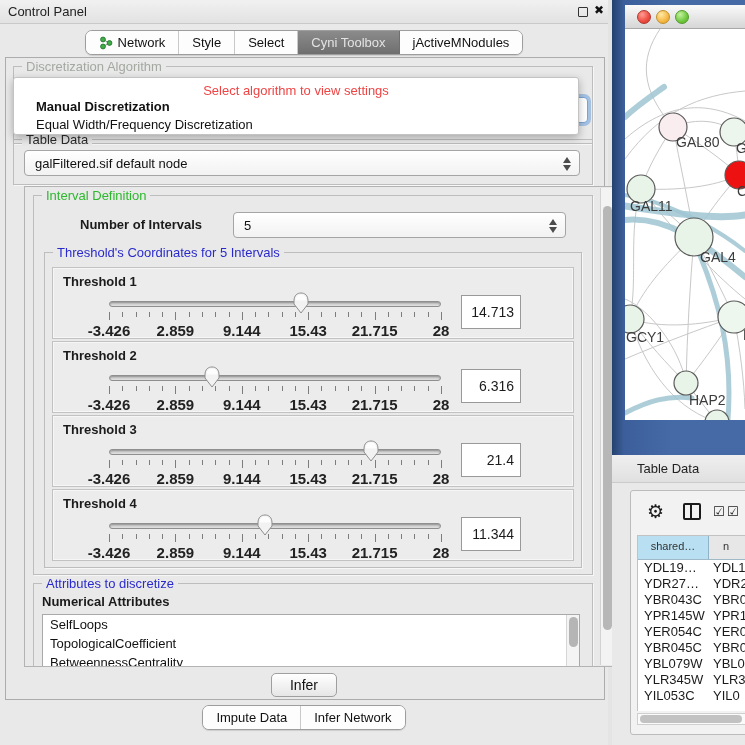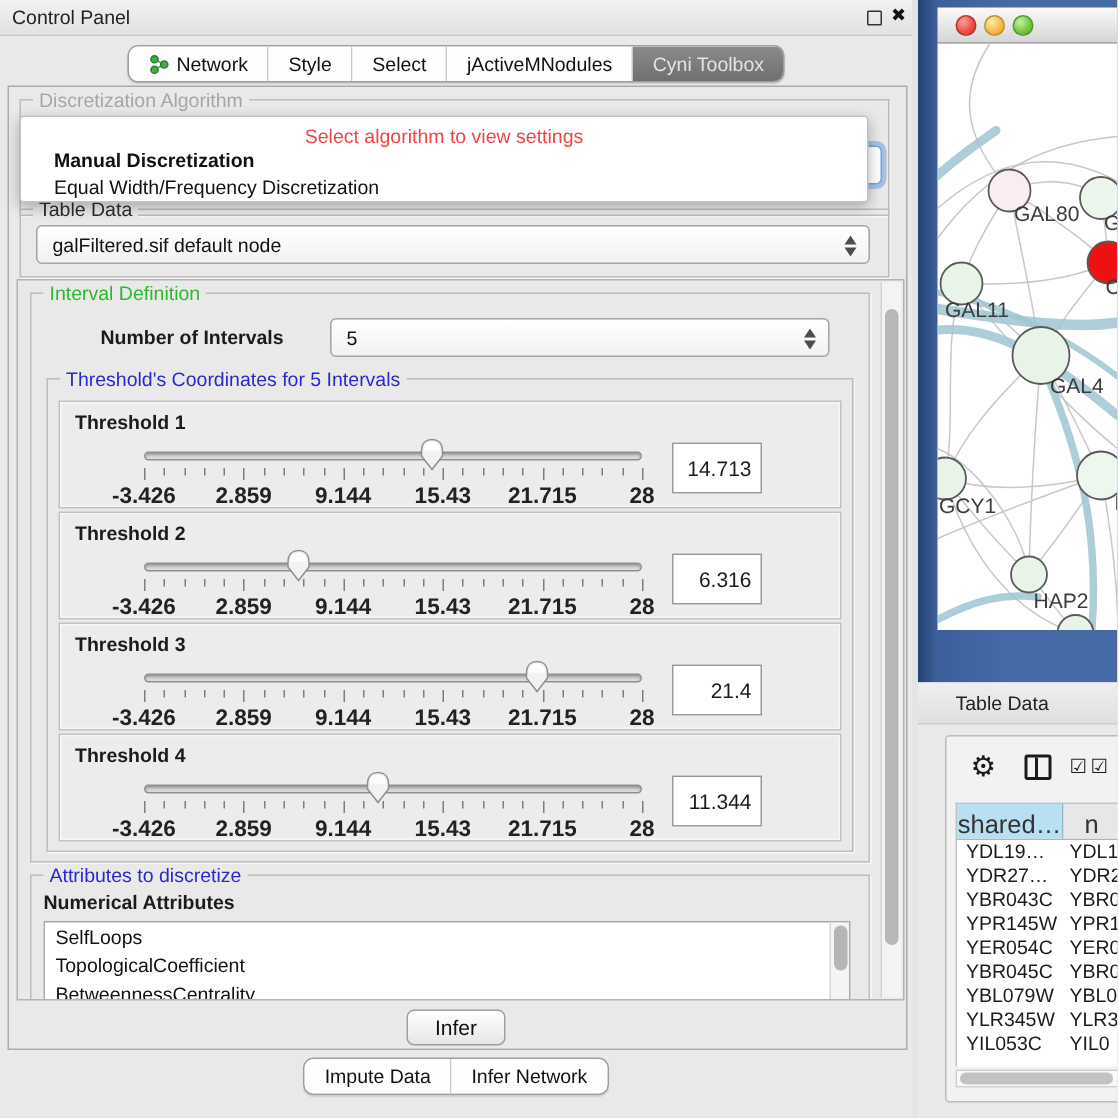--- a/index.html
+++ b/index.html
@@ -53,21 +53,21 @@
 
   .combo { position:absolute; background:linear-gradient(#ffffff,#f2f2f2); border:1px solid #a5a5a5; border-radius:4px;
            height:26px; font-size:13px; color:#111; }
   .combo .cv { position:absolute; left:10px; top:5px; }
   .spinner { position:absolute; right:7px; top:5px; width:9px; height:16px; }
   .spinner:before { content:""; position:absolute; left:0; top:1px; border-left:4.5px solid transparent;
                     border-right:4.5px solid transparent; border-bottom:6px solid #4c4c4c; }
   .spinner:after  { content:""; position:absolute; left:0; bottom:1px; border-left:4.5px solid transparent;
                     border-right:4.5px solid transparent; border-top:6px solid #4c4c4c; }
 
-  #scroll-panel { position:absolute; left:5px; top:128px; width:592px; height:481px;
+  #scroll-panel { position:absolute; left:18px; top:128px; width:592px; height:481px;
                   border:1px solid #b3b3b3; background:#e9e9e9; overflow:hidden; }
 
   #interval-group { left:8px; top:8px; width:560px; height:380px; }
   #noi-label { position:absolute; left:46px; top:21px; font-weight:bold; font-size:13px; }
   #intervals-combo { left:199px; top:16px; width:333px; }
   #thresholds-group { left:10px; top:56px; width:538px; height:316px; }
 
   .th-panel { position:absolute; left:7px; width:522px; height:72px; background:#ececec;
               border:1px solid #c2c2c2; box-shadow:inset 0 0 0 1px #f6f6f6; }
   .th-label { position:absolute; left:10px; top:6px; font-weight:bold; font-size:13px; }
@@ -118,21 +118,21 @@
   #tp-inner { position:absolute; left:18px; top:35px; width:120px; height:245px; background:#f2f2f2;
               border:1px solid #bcbcbc; border-radius:3px; overflow:hidden; }
   #tp-toolbar { position:absolute; left:0; top:0; width:100%; height:44px; }
   #gear-ic  { position:absolute; left:16px; top:9px; font-family:"DejaVu Sans",sans-serif; font-size:19px; color:#1a1a1a; }
   #split-ic { position:absolute; left:52px; top:12px; width:18px; height:17px; border:2px solid #1a1a1a; border-radius:2px; }
   #split-ic:before { content:""; position:absolute; left:5px; top:0; width:2px; height:13px; background:#1a1a1a; }
   .cb-ic { position:absolute; top:13px; font-family:"DejaVu Sans",sans-serif; font-size:13px; color:#1a1a1a; }
   #cb1 { left:82px; } #cb2 { left:96px; }
   #tp-table { position:absolute; left:6px; top:44px; width:114px; height:176px; background:#fff; border:1px solid #c2c2c2; border-bottom:none; }
   .tp-hrow { display:flex; height:24px; border-bottom:1px solid #9fb9c6; }
-  .tp-hcell { font-size:17px; color:#333; padding-top:4px; text-align:center; overflow:hidden; white-space:nowrap; }
+  .tp-hcell { font-size:11px; color:#333; padding-top:4px; text-align:center; overflow:hidden; white-space:nowrap; }
   .tp-hcell.c1 { width:71px; background:#b9e0f2; border-right:1px solid #8fb4c8; }
   .tp-hcell.c2 { flex:1; background:#e7e7e7; text-align:left; padding-left:14px; }
   .tp-row { display:flex; height:16px; font-size:13px; white-space:nowrap; }
   .tp-cell { overflow:hidden; }
   .tp-cell.c1 { width:71px; padding-left:6px; }
   .tp-cell.c2 { flex:1; padding-left:4px; }
   #tp-hscroll { position:absolute; left:6px; top:222px; width:114px; height:12px; background:#fafafa; border:1px solid #cfcfcf; }
   #tp-hthumb { position:absolute; left:2px; top:1px; width:102px; height:8px; background:#c2c2c2; border-radius:4px; }
 </style>
 </head>
@@ -158,25 +158,25 @@
               <circle cx="10.5" cy="7" r="2.4" fill="#3fae49" stroke="#2c7c33"></circle>
             </svg>
             <span>Network</span>
           </div>
           <div class="tab">
             <span>Style</span>
           </div>
           <div class="tab">
             <span>Select</span>
           </div>
+          <div class="tab active">
+            <span>Cyni Toolbox</span>
+          </div>
           <div class="tab">
             <span>jActiveMNodules</span>
-          </div>
-          <div class="tab active">
-            <span>Cyni Toolbox</span>
           </div>
         </div>
     </div>
 
     <div id="main-panel">
 
       <div class="titled-group" id="algo-group">
         <span class="tg-title tg-gray">Discretization Algorithm</span>
         <div id="algo-combo"></div>
       </div>

